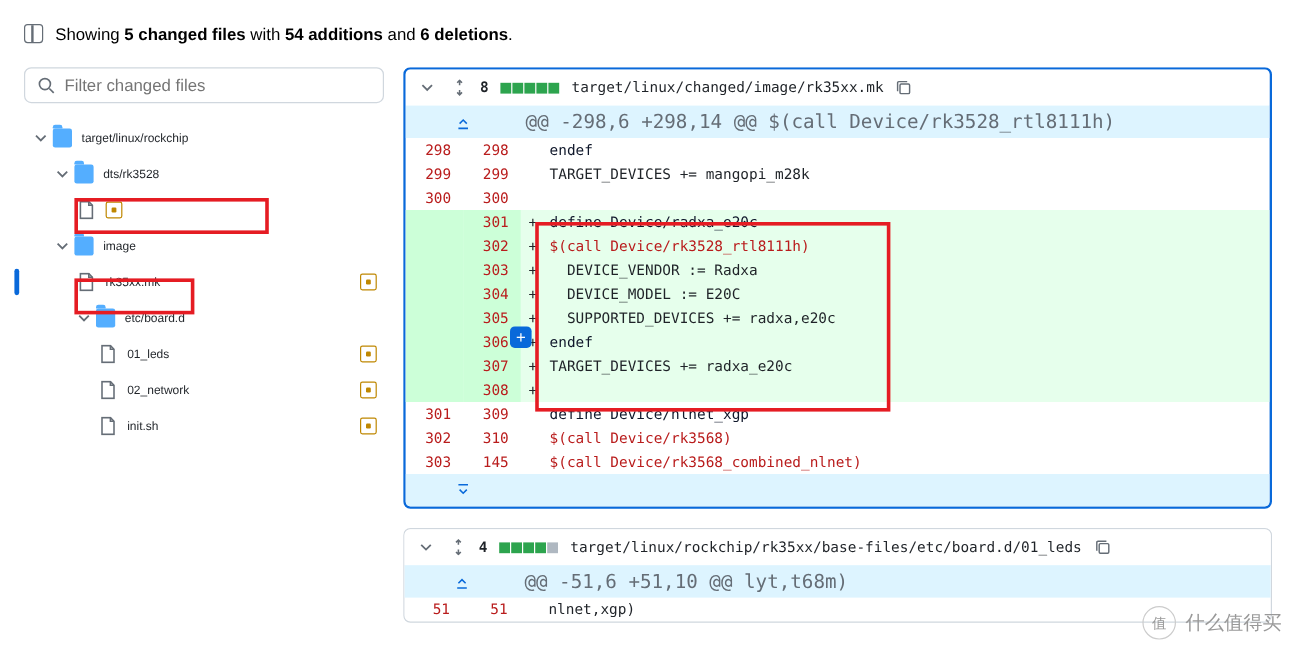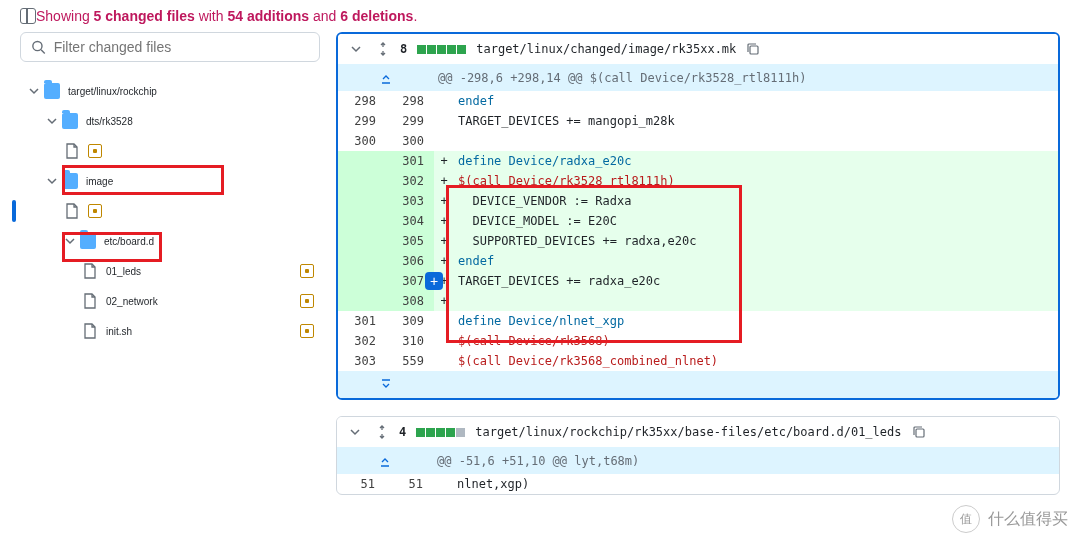--- a/index.html
+++ b/index.html
@@ -1,17 +1,17 @@
 <!DOCTYPE html>
 <html><head>
 <meta charset="utf-8">
 <style>
 *{box-sizing:border-box;margin:0;padding:0}
 body{font-family:-apple-system,BlinkMacSystemFont,"Segoe UI",Helvetica,Arial,sans-serif;font-size:14px;color:#1f2328;background:#fff;width:1080px;height:541px;overflow:hidden;position:relative}
-.header{display:flex;align-items:center;padding:8px 20px;font-size:14px;color:#be185d}
+.header{display:flex;align-items:center;gap:10px;padding:20px 20px;font-size:14px;color:#000000}
 .header .icon-box{width:16px;height:16px;border:1.5px solid #656d76;border-radius:3px;position:relative}
 .header .icon-box::after{content:"";position:absolute;left:5px;top:0;bottom:0;width:1.5px;background:#656d76}
 .layout{display:flex;padding:0 20px;gap:16px;height:calc(100% - 45px)}
 .sidebar{width:300px;flex:none}
 .search{display:flex;align-items:flex-end;border:1px solid #d0d7de;border-radius:6px;padding:6px 10px;color:#656d76;gap:8px;margin-bottom:14px}
 .search input{border:none;outline:none;width:100%;font-size:14px;color:#1f2328;background:transparent}
 .tree{font-size:10px}
 .tree-row{display:flex;align-items:center;height:30px;border-radius:6px;padding-right:6px;cursor:pointer}
 .tree-row.active{position:relative}
 .tree-row.active::before{content:"";position:absolute;left:-8px;top:4px;bottom:4px;width:4px;background:#0969da;border-radius:2px}
@@ -27,30 +27,30 @@
 .red-box-2{position:absolute;left:62px;top:232px;width:100px;height:30px;border:3px solid #e51c23;pointer-events:none}
 .red-box-3{position:absolute;left:446px;top:185px;width:296px;height:158px;border:3px solid #e51c23;pointer-events:none}
 .main{flex:1;overflow:auto;min-width:0}
 .diff-file{border:1px solid #d0d7de;border-radius:6px;margin-bottom:16px;overflow:hidden}
 .diff-file.sel{border:2px solid #0969da}
 .diff-head{display:flex;align-items:center;gap:10px;padding:8px 12px;background:#fff;font-family:ui-monospace,SFMono-Regular,Consolas,monospace;font-size:12px;color:#656d76}
 .diff-head .fname{color:#1f2328}
 .blocks{display:flex;gap:1px}
 .blk{width:9px;height:9px}
 .bg-green{background:#2da44e}.bg-grey{background:#afb8c1}
-.expand-row{background:#ddf4ff;color:#656d76;font-family:ui-monospace,SFMono-Regular,Consolas,monospace;font-size:12px;display:flex;align-items:center;height:27px}
+.expand-row{background:#ddf4ff;color:#656d76;font-family:ui-monospace,SFMono-Regular,Consolas,monospace;font-size:16px;display:flex;align-items:center;height:27px}
 .expand-row .gutter{width:96px;display:flex;justify-content:center;color:#0969da}
 .diff-line{display:flex;font-family:ui-monospace,SFMono-Regular,Consolas,monospace;font-size:12px;line-height:20px;min-height:20px}
-.gut{width:48px;text-align:right;padding:0 10px 0 0;color:#404040;flex:none;user-select:none}
+.gut{width:48px;text-align:right;padding:0 10px 0 0;color:#b91c1c;flex:none;user-select:none}
 .mark{width:20px;text-align:center;color:#1f2328;flex:none}
 .code{white-space:pre;padding-left:4px;flex:1}
 .diff-line.add{background:#e6ffec}
 .diff-line.add .gut{background:#ccffd8}
 .diff-line.add .mark{background:#e6ffec}
-.red{color:#0369a1}
+.red{color:#0f172a}
 .blue{color:#b91c1c}
 .plus-btn{display:inline-flex;width:18px;height:18px;background:#0969da;color:#fff;border-radius:4px;align-items:center;justify-content:center;font-size:14px;position:absolute;left:425px;top:272px}
 .copy-ic{width:14px;height:14px;color:#656d76}
 .watermark{position:absolute;right:12px;bottom:8px;display:flex;align-items:center;gap:8px;font-size:16px;color:#999;font-weight:500}
 .wm-circle{width:28px;height:28px;border-radius:50%;border:1px solid #ccc;display:flex;align-items:center;justify-content:center;font-size:12px;color:#999}
 svg{display:block}
 </style>
 </head>
 <body>
 
@@ -97,20 +97,21 @@
             <path d="M2 4l4 4 4-4" fill="none" stroke="currentColor" stroke-width="1.5"></path>
           </svg>
           <span class="folder-ic"></span>
           <span class="tree-label">image</span>
         </div>
       <div class="tree-row ind-3 active">
           <svg class="file-ic" viewBox="0 0 16 16" fill="none" stroke="currentColor" stroke-width="1.3">
             <path d="M3 1h7l3 3v11H3z"></path>
             <path d="M10 1v3h3"></path>
           </svg>
+          <span class="tree-label">rk35xx.mk</span>
           <span class="mod-badge"></span>
         </div>
       <div class="tree-row ind-3">
           <svg class="chev" viewBox="0 0 12 12">
             <path d="M2 4l4 4 4-4" fill="none" stroke="currentColor" stroke-width="1.5"></path>
           </svg>
           <span class="folder-ic"></span>
           <span class="tree-label">etc/board.d</span>
         </div>
       <div class="tree-row ind-4">
@@ -245,21 +246,21 @@
             <span class="code red">define Device/nlnet_xgp</span>
           </div>
           <div class="diff-line">
             <span class="gut">302</span>
             <span class="gut">310</span>
             <span class="mark"> </span>
             <span class="code blue">$(call Device/rk3568)</span>
           </div>
           <div class="diff-line">
             <span class="gut">303</span>
-            <span class="gut">559</span>
+            <span class="gut">145</span>
             <span class="mark"> </span>
             <span class="code blue">$(call Device/rk3568_combined_nlnet)</span>
           </div>
         </div>
       <div class="expand-row">
         <span class="gutter">
             <svg width="14" height="14" viewBox="0 0 14 14" fill="none" stroke="currentColor" stroke-width="1.3">
               <path d="M4 6l3 3 3-3M3 2h8"></path>
             </svg>
           </span>

